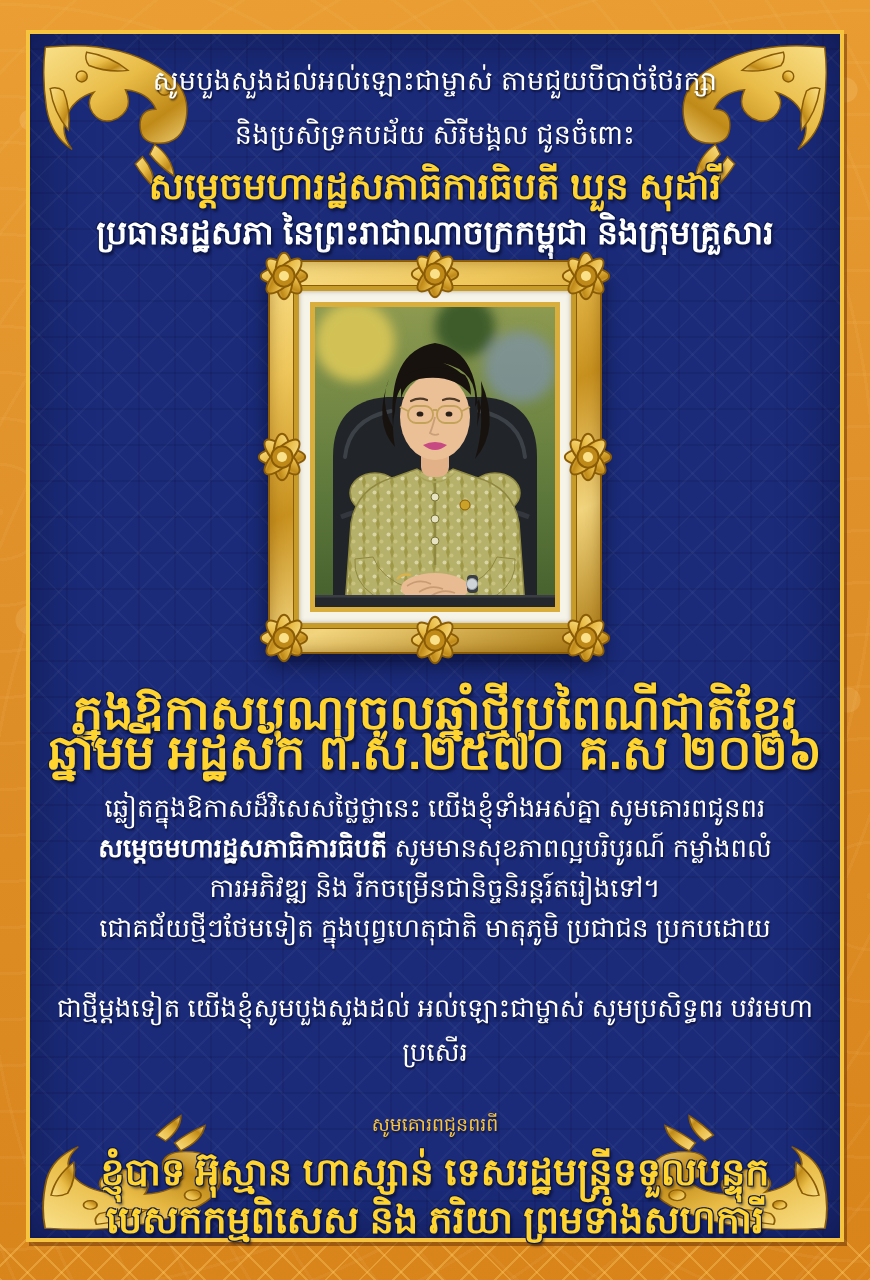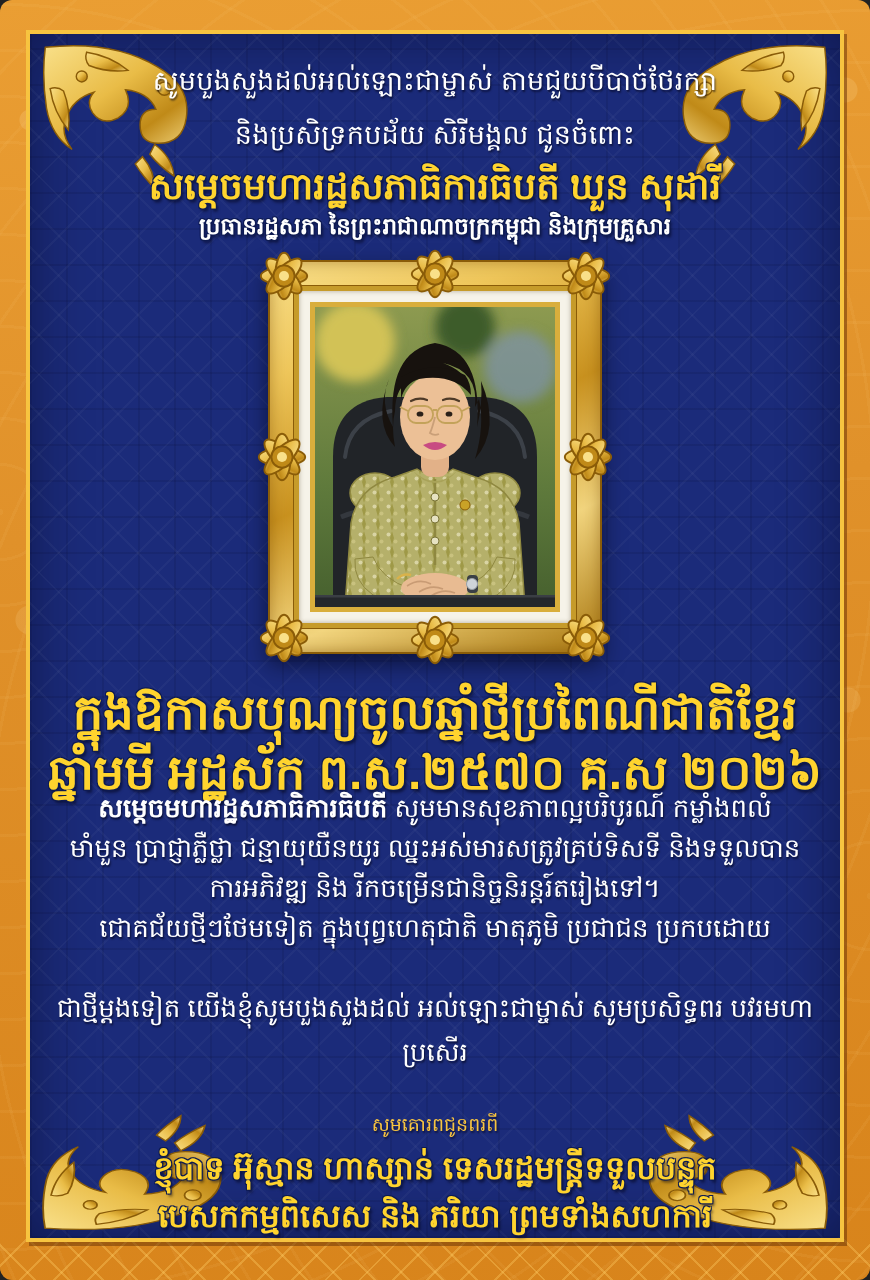--- a/index.html
+++ b/index.html
@@ -5,21 +5,20 @@
   :root{
     --c-orange:#E0912A; --c-orange_dark:#C77D15; --c-navy:#1B2B7A; --c-navy_dark:#15225F;
     --c-gold_line:#F7C440; --c-gold:#E9BC47; --c-gold_deep:#A4740E; --c-yellow_text:#FFD42E;
     --c-white_text:#FFFFFF; --c-shadow_line:#8A4A10;
   }
   html,body{margin:0;padding:0;background:#222;}
   .poster{
     position:relative; width:870px; height:1280px; overflow:hidden;
     font-family:"Liberation Sans","DejaVu Sans",sans-serif;
     background:linear-gradient(175deg,#EA9E33 0%,var(--c-orange) 40%,#D8841B 100%);
-    border-radius:12px;
   }
   
   .border-pattern{position:absolute;inset:0;pointer-events:none;
     background:
       radial-gradient(circle at 30px 120px, rgba(255,225,160,.20) 0 10px, transparent 11px),
       radial-gradient(circle at 845px 90px,  rgba(255,225,160,.18) 0 12px, transparent 13px),
       radial-gradient(circle at 30px 620px,  rgba(255,225,160,.15) 0 14px, transparent 15px),
       radial-gradient(circle at 848px 700px, rgba(255,225,160,.15) 0 12px, transparent 13px),
       repeating-radial-gradient(circle at 0 40%, rgba(255,215,140,.07) 0 3px, transparent 3px 46px),
       repeating-radial-gradient(circle at 100% 70%, rgba(255,215,140,.07) 0 3px, transparent 3px 52px);
@@ -46,26 +45,26 @@
   .ornament{position:absolute;pointer-events:none;}
   .orn-tl{left:8px;top:6px;width:158px;height:158px;}
   .orn-tr{right:8px;top:6px;width:158px;height:158px;transform:scaleX(-1);}
   .orn-bl{left:6px;bottom:4px;width:196px;height:126px;transform:scaleY(-1);}
   .orn-br{right:6px;bottom:4px;width:196px;height:126px;transform:scale(-1,-1);}
 
   .txt{position:absolute;left:0;width:100%;text-align:center;color:var(--c-white_text);}
   .outline-navy{text-shadow:-1px -1px 0 #0e1b52,1px -1px 0 #0e1b52,-1px 1px 0 #0e1b52,1px 1px 0 #0e1b52,2px 3px 3px rgba(0,0,20,.55);}
   .intro{font-size:27px;letter-spacing:.3px;text-shadow:1px 2px 2px rgba(0,0,20,.6);}
   .headline{font-size:37px;font-weight:700;color:var(--c-yellow_text);}
-  .subhead{font-size:23px;font-weight:700;}
+  .subhead{font-size:33px;font-weight:700;}
   .occasion{font-size:48px;font-weight:700;color:var(--c-yellow_text);}
   .para{position:absolute;left:40px;right:40px;text-align:center;font-size:26px;line-height:40px;
         color:var(--c-white_text);text-shadow:1px 2px 2px rgba(0,0,20,.65);}
   .closing-lead{font-size:19px;color:var(--c-gold_line);text-shadow:1px 2px 2px rgba(0,0,20,.6);}
-  .closing-big{font-size:32px;font-weight:700;color:var(--c-yellow_text);}
+  .closing-big{font-size:38px;font-weight:700;color:var(--c-yellow_text);}
 
   
   .frame{
     position:absolute; left:50%; top:260px; transform:translateX(-50%);
     padding:26px; border-radius:6px;
     background:linear-gradient(155deg,#F9E08B 0%,#EFC75B 22%,#C9921F 48%,#F2D57E 72%,#A9770F 100%);
     box-shadow:0 10px 22px rgba(0,0,15,.55), inset 0 0 0 2px #8a5c08, inset 0 0 18px rgba(120,75,5,.6);
   }
   .bead{
     border:5px solid #C69B2A; box-shadow:inset 0 0 0 1px #F7E7AE, 0 0 0 1px #8a5c08;
@@ -232,25 +231,25 @@
 
             <rect x="0" y="288" width="240" height="12" fill="#24272B"></rect>
             <rect x="0" y="288" width="240" height="2.5" fill="#3A3E44"></rect>
           </svg>
         </div>
       </div>
     </div>
   </div>
 
   <div class="txt occasion outline-navy" style="top:682px">ក្នុងឱកាសបុណ្យចូលឆ្នាំថ្មីប្រពៃណីជាតិខ្មែរ</div>
-  <div class="txt occasion outline-navy" style="top:742px">ឆ្នាំមមី អដ្ឋស័ក ព.ស.២៥៧០ គ.ស ២០២៦</div>
+  <div class="txt occasion outline-navy" style="top:722px">ឆ្នាំមមី អដ្ឋស័ក ព.ស.២៥៧០ គ.ស ២០២៦</div>
 
   <div class="para" style="top:788px">
+    <div>ឆ្លៀតក្នុងឱកាសដ៏វិសេសថ្លៃថ្លានេះ យើងខ្ញុំទាំងអស់គ្នា សូមគោរពជូនពរ</div>
     <div><span style="font-weight: 700;">សម្តេចមហារដ្ឋសភាធិការធិបតី </span><span>សូមមានសុខភាពល្អបរិបូរណ៍ កម្លាំងពលំ</span></div>
-    <div>មាំមួន ប្រាជ្ញាភ្លឺថ្លា ជន្មាយុយឺនយូរ ឈ្នះអស់មារសត្រូវគ្រប់ទិសទី និងទទួលបាន</div>
     <div>ការអភិវឌ្ឍ និង រីកចម្រើនជានិច្ចនិរន្តរ៍តរៀងទៅ។</div>
     <div>ជោគជ័យថ្មីៗថែមទៀត ក្នុងបុព្វហេតុជាតិ មាតុភូមិ ប្រជាជន ប្រកបដោយ</div>
   </div>
 
   <div class="para" style="top:986px;line-height:44px">
     <div><span>ជាថ្មីម្តងទៀត យើងខ្ញុំសូមបួងសួងដល់ </span><span style="font-weight: 400;">អល់ឡោះជាម្ចាស់</span><span> សូមប្រសិទ្ធពរ បវរមហាប្រសើរ</span></div>
   </div>
 
   <div class="txt closing-lead" style="top:1112px">សូមគោរពជូនពរពី</div>
   <div class="txt closing-big outline-navy" style="top:1148px">ខ្ញុំបាទ អ៊ុស្មាន ហាស្សាន់ ទេសរដ្ឋមន្ត្រីទទួលបន្ទុក</div>

